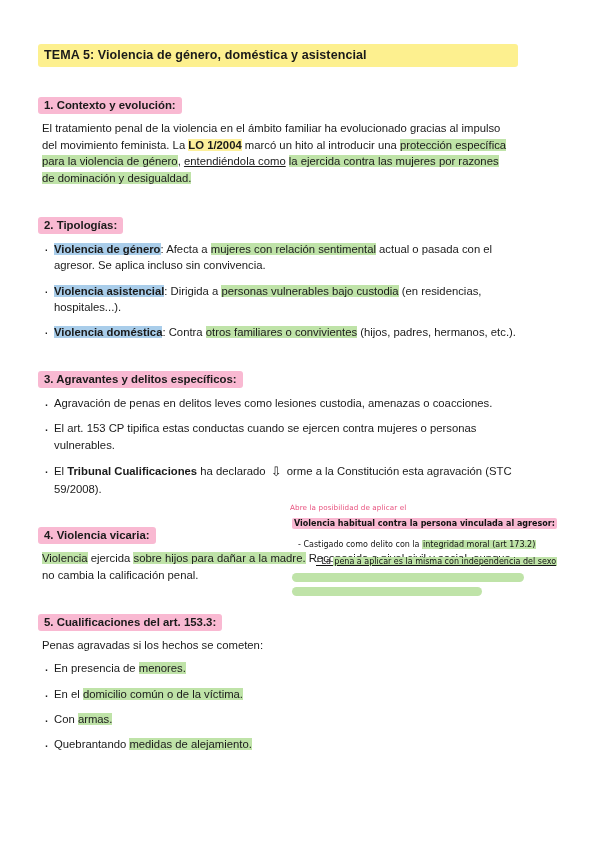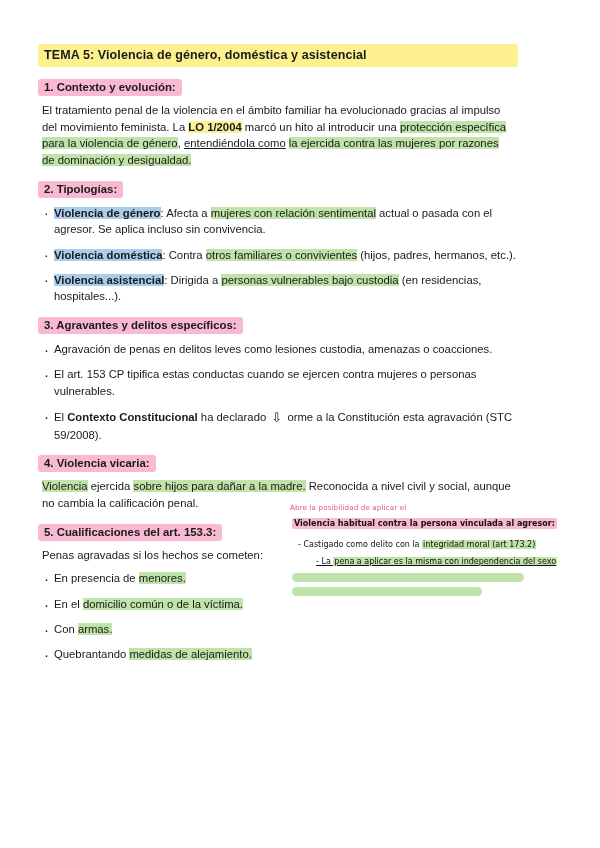--- a/index.html
+++ b/index.html
@@ -48,21 +48,21 @@
 
   .sec-head {
     display: inline-block;
     background: #f9b9d2;
     border-radius: 3px;
     padding: 2px 6px 3px 6px;
     font-size: 11.4px;
     font-weight: bold;
     margin: 0;
   }
-  .sec-wrap { margin-top: 10px; }
+  .sec-wrap { margin-top: 28px; }
 
   p.body {
     font-size: 11.3px;
     line-height: 1.48;
     margin: 6px 0 0 4px;
     max-width: 470px;
   }
 
   ul.bullets {
     list-style: none;
@@ -153,32 +153,32 @@
         <span class="hl-green">protección específica para la violencia de género</span>, <span class="uline">entendiéndola como</span> <span class="hl-green">la ejercida contra
         las mujeres por razones de dominación y desigualdad.</span>
       </p>
     </div>
 
     
     <div class="sec-wrap">
       <div class="sec-head">2. Tipologías:</div>
       <ul class="bullets">
         <li><b class="hl-blue">Violencia de género</b>: Afecta a <span class="hl-green">mujeres con relación sentimental</span> actual o pasada con el agresor. Se aplica incluso sin convivencia.</li>
+        <li><b class="hl-blue">Violencia asistencial</b>: Dirigida a <span class="hl-green">personas vulnerables bajo custodia</span> (en residencias, hospitales...).</li>
         <li><b class="hl-blue">Violencia doméstica</b>: Contra <span class="hl-green">otros familiares o convivientes</span> (hijos, padres, hermanos, etc.).</li>
-        <li><b class="hl-blue">Violencia asistencial</b>: Dirigida a <span class="hl-green">personas vulnerables bajo custodia</span> (en residencias, hospitales...).</li>
       </ul>
     </div>
 
     
     <div class="sec-wrap">
       <div class="sec-head">3. Agravantes y delitos específicos:</div>
       <ul class="bullets dot">
         <li>Agravación de penas en delitos leves como lesiones custodia, amenazas o coacciones.</li>
         <li>El art. 153 CP tipifica estas conductas cuando se ejercen contra mujeres o personas vulnerables.</li>
-        <li>El <b>Contexto Constitucional</b> ha declarado <span class="arrow-down">⇩</span> orme a la Constitución esta agravación (STC 59/2008).</li>
+        <li>El <b>Tribunal Cualificaciones</b> ha declarado <span class="arrow-down">⇩</span> orme a la Constitución esta agravación (STC 59/2008).</li>
       </ul>
     </div>
 
     
     <div class="sec-wrap">
       <div class="sec-head">4. Violencia vicaria:</div>
       <p class="body">
         <span class="hl-green">Violencia</span> ejercida <span class="hl-green">sobre hijos para dañar a la madre.</span> Reconocida a nivel civil y social,
         aunque no cambia la calificación penal.
       </p>

